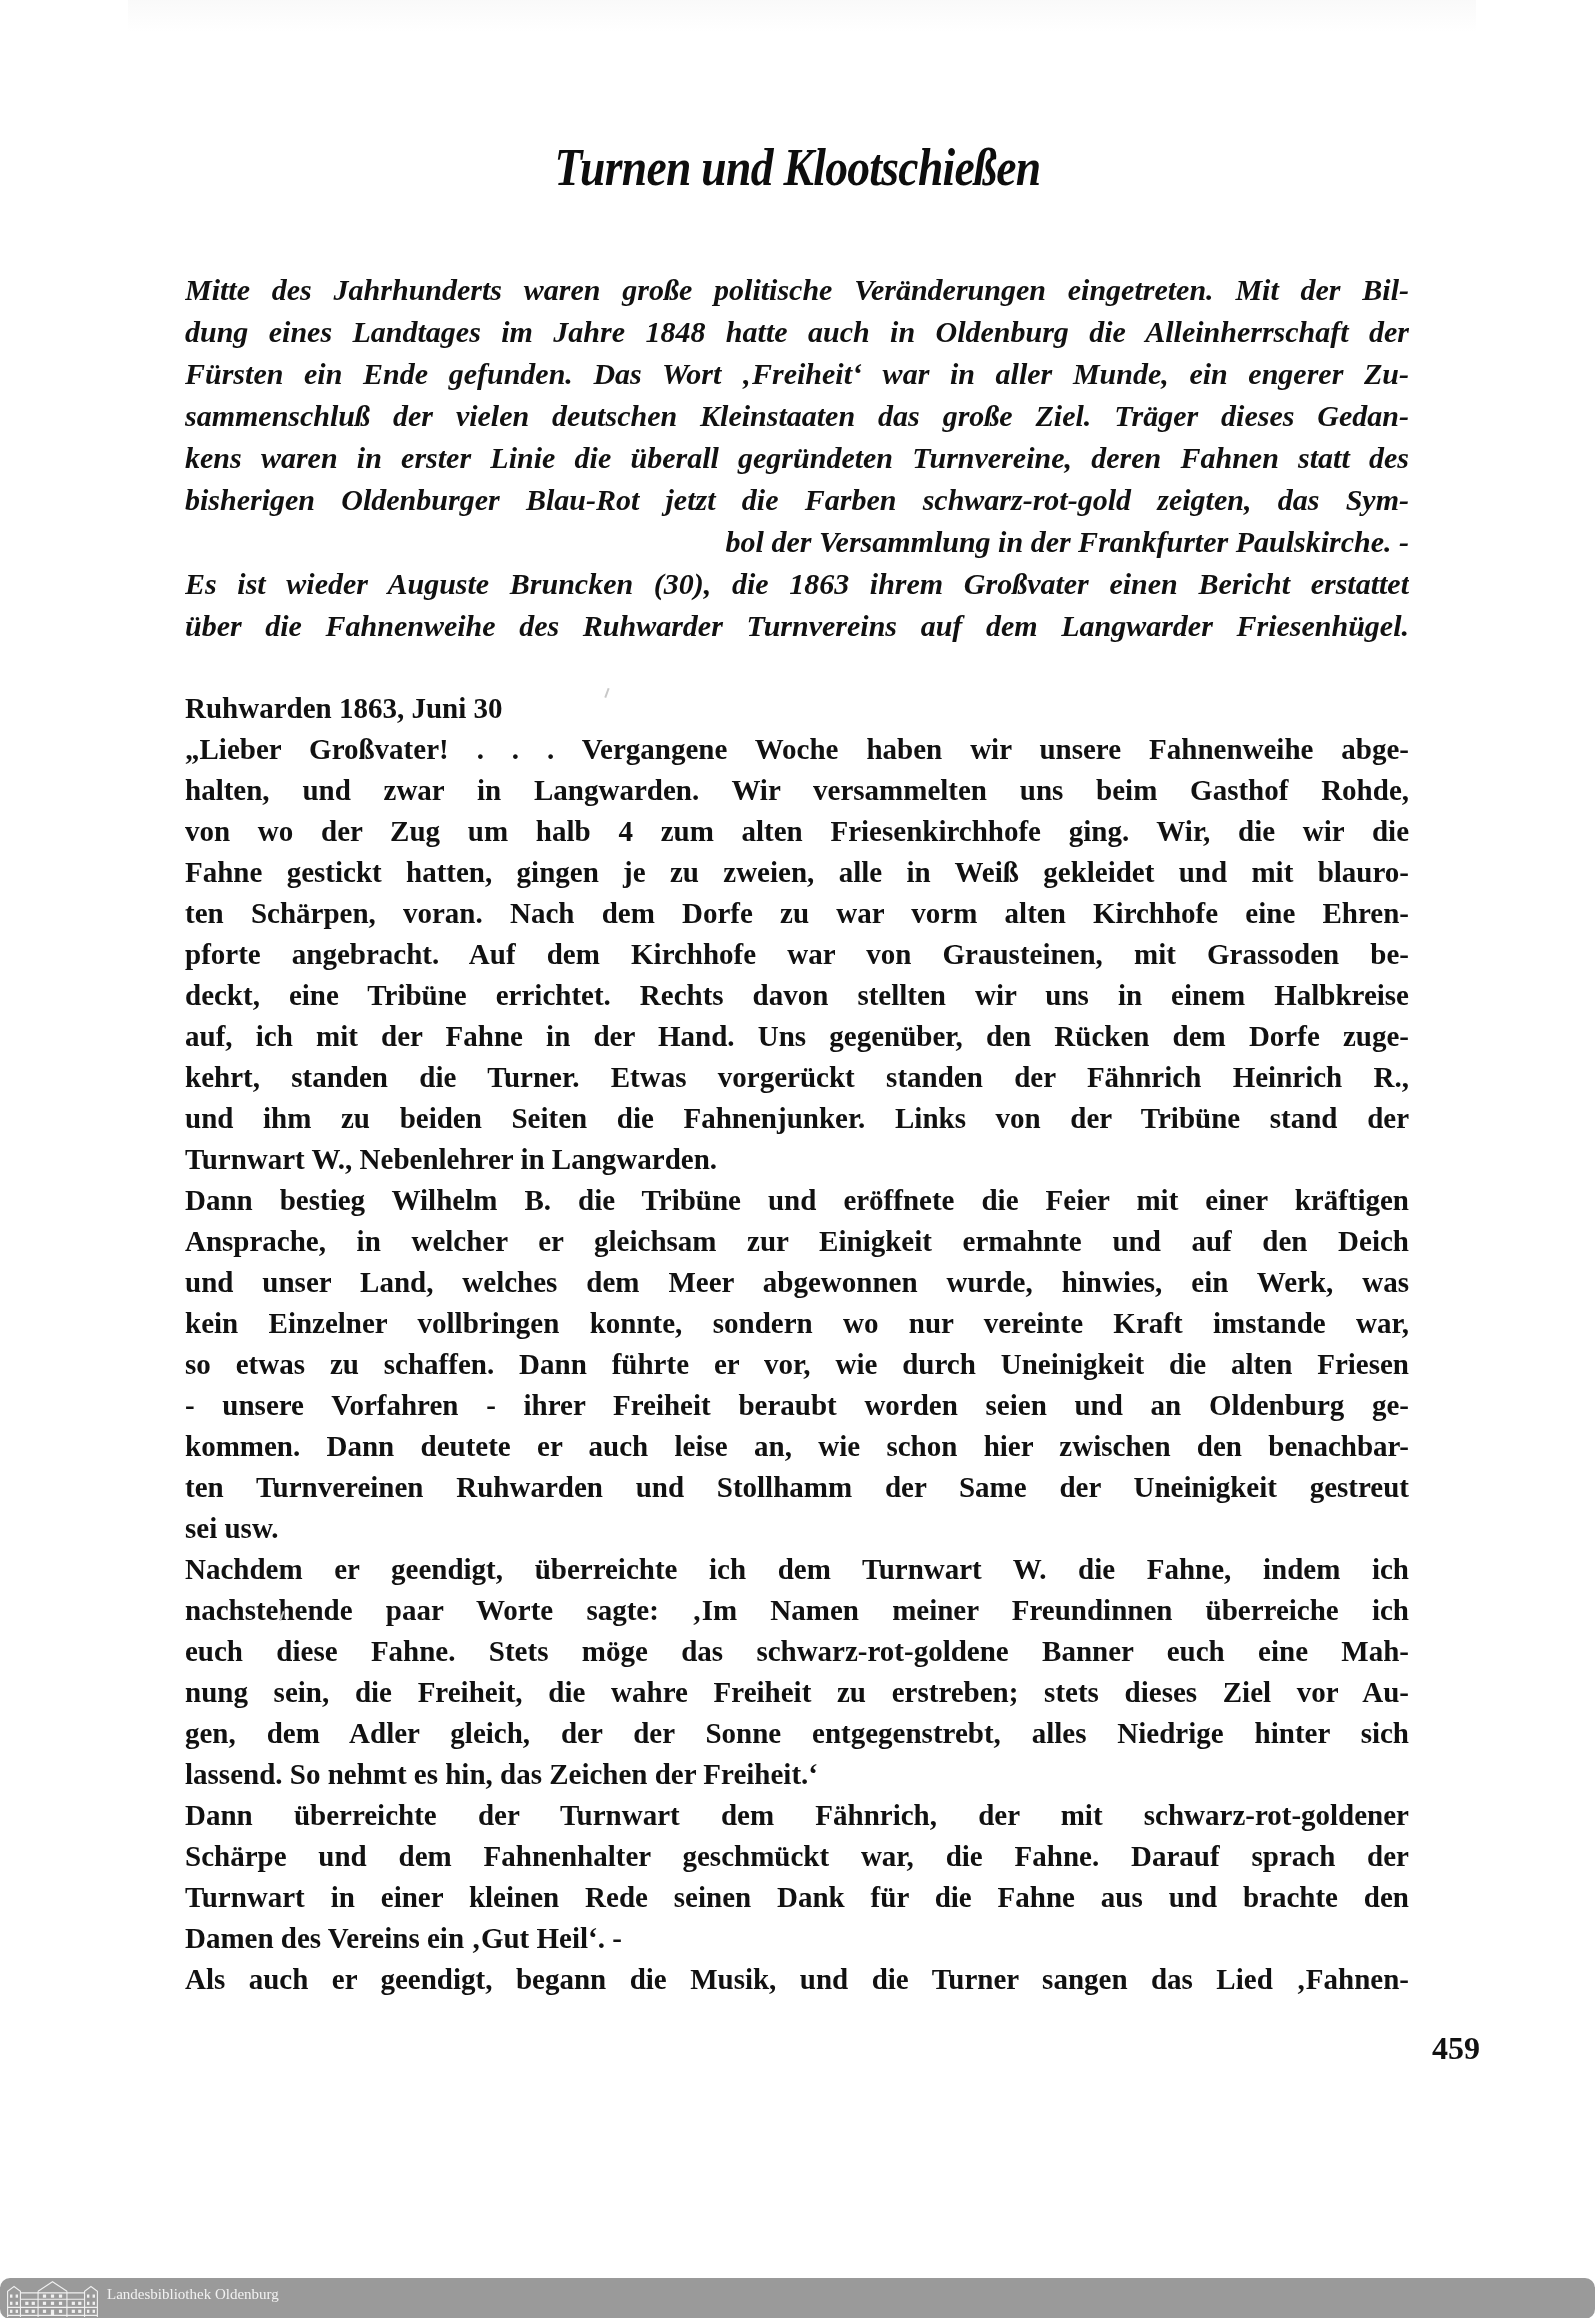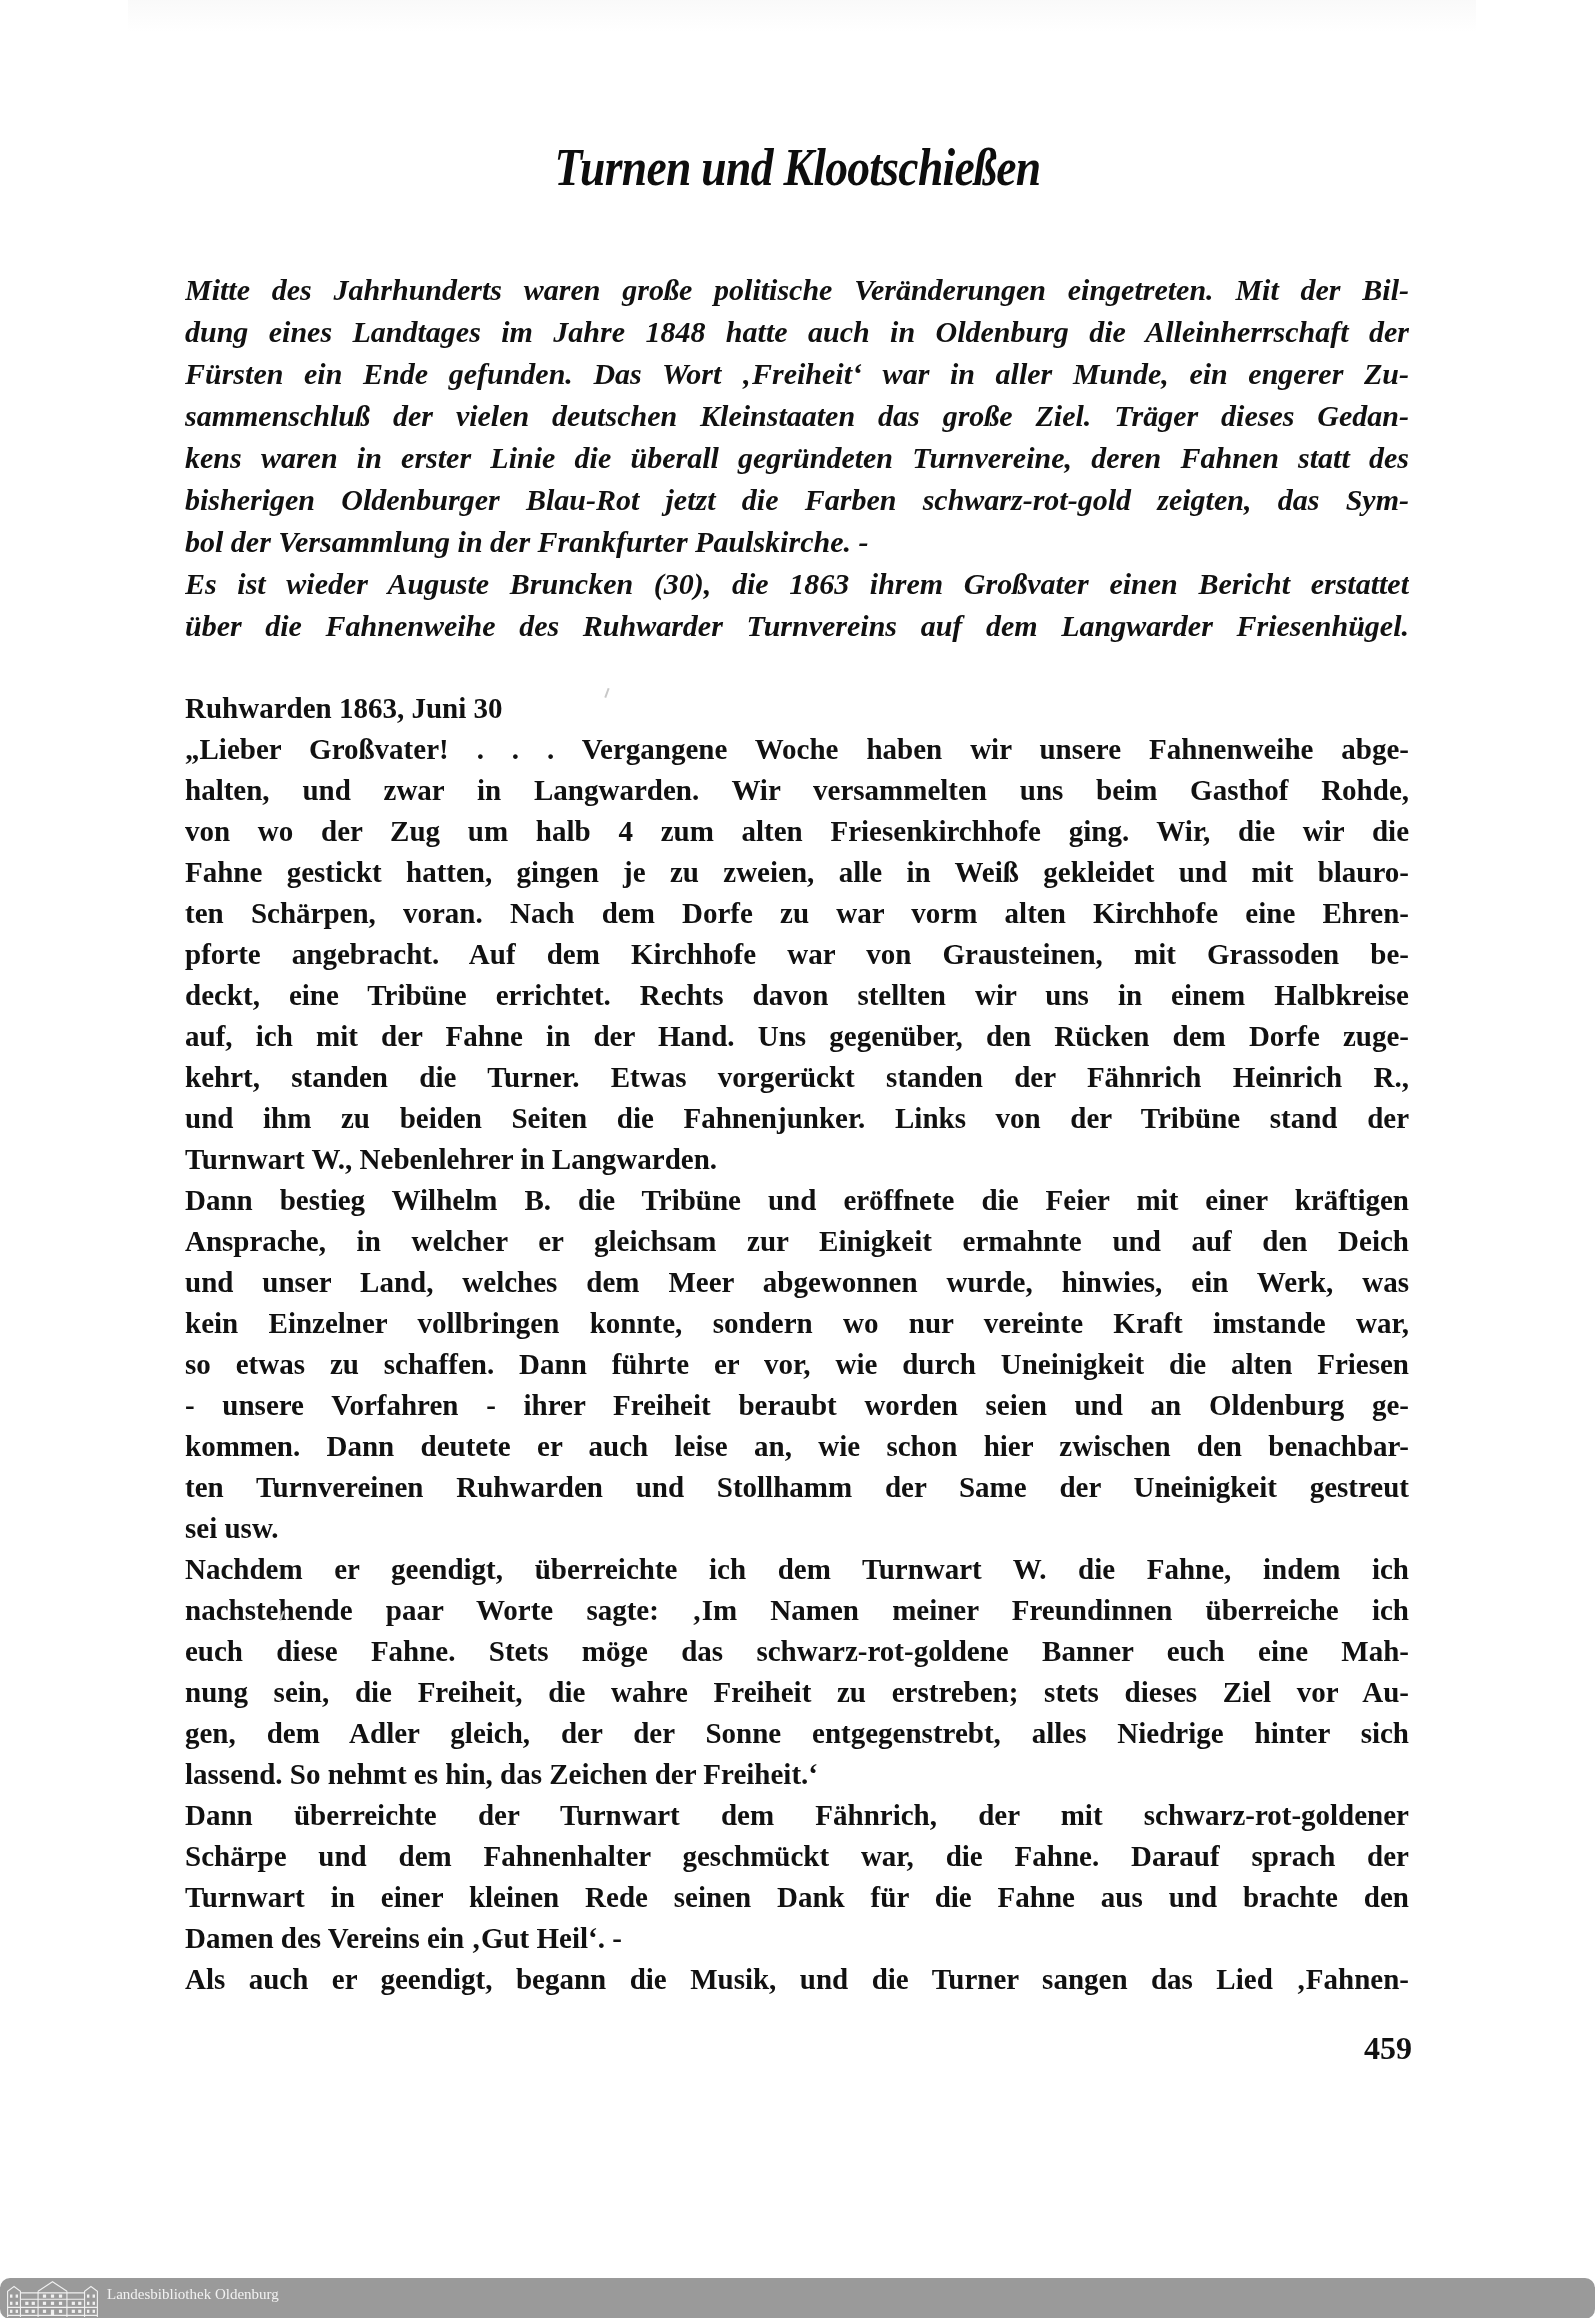--- a/index.html
+++ b/index.html
@@ -63,35 +63,36 @@
       text-align: justify;
       text-align-last: justify;
       white-space: normal;
       overflow: hidden;
     }
     .intro .line {
       font-style: italic;
       font-size: 30px;
       height: 42px;
       line-height: 42px;
+      text-align: right;
     }
     .intro {
       top: 257px;
     }
     .letter {
       top: 676px;
     }
     .letter .line {
       height: 41px;
       line-height: 41px;
       font-size: 29px;
     }
     .page-number {
       position: absolute;
-      left: 1364px;
+      left: 1432px;
       top: 2030px;
       font-size: 32px;
       color: #111111;
     }
     .footer-bar {
       position: absolute;
       left: 0;
       top: 2278px;
       width: 1595px;
       height: 41px;

